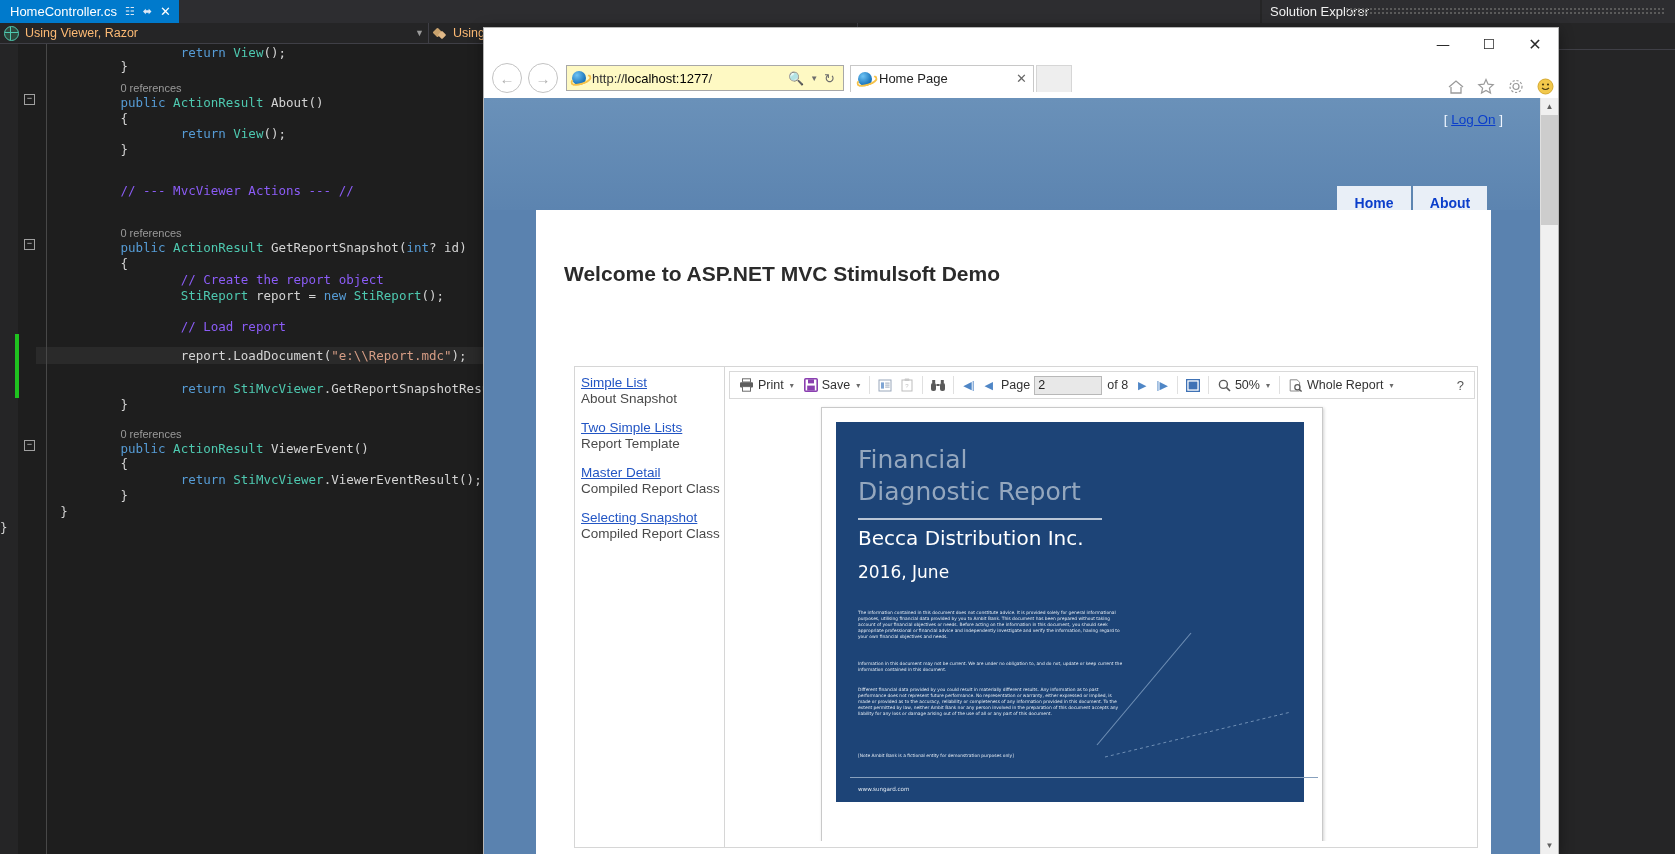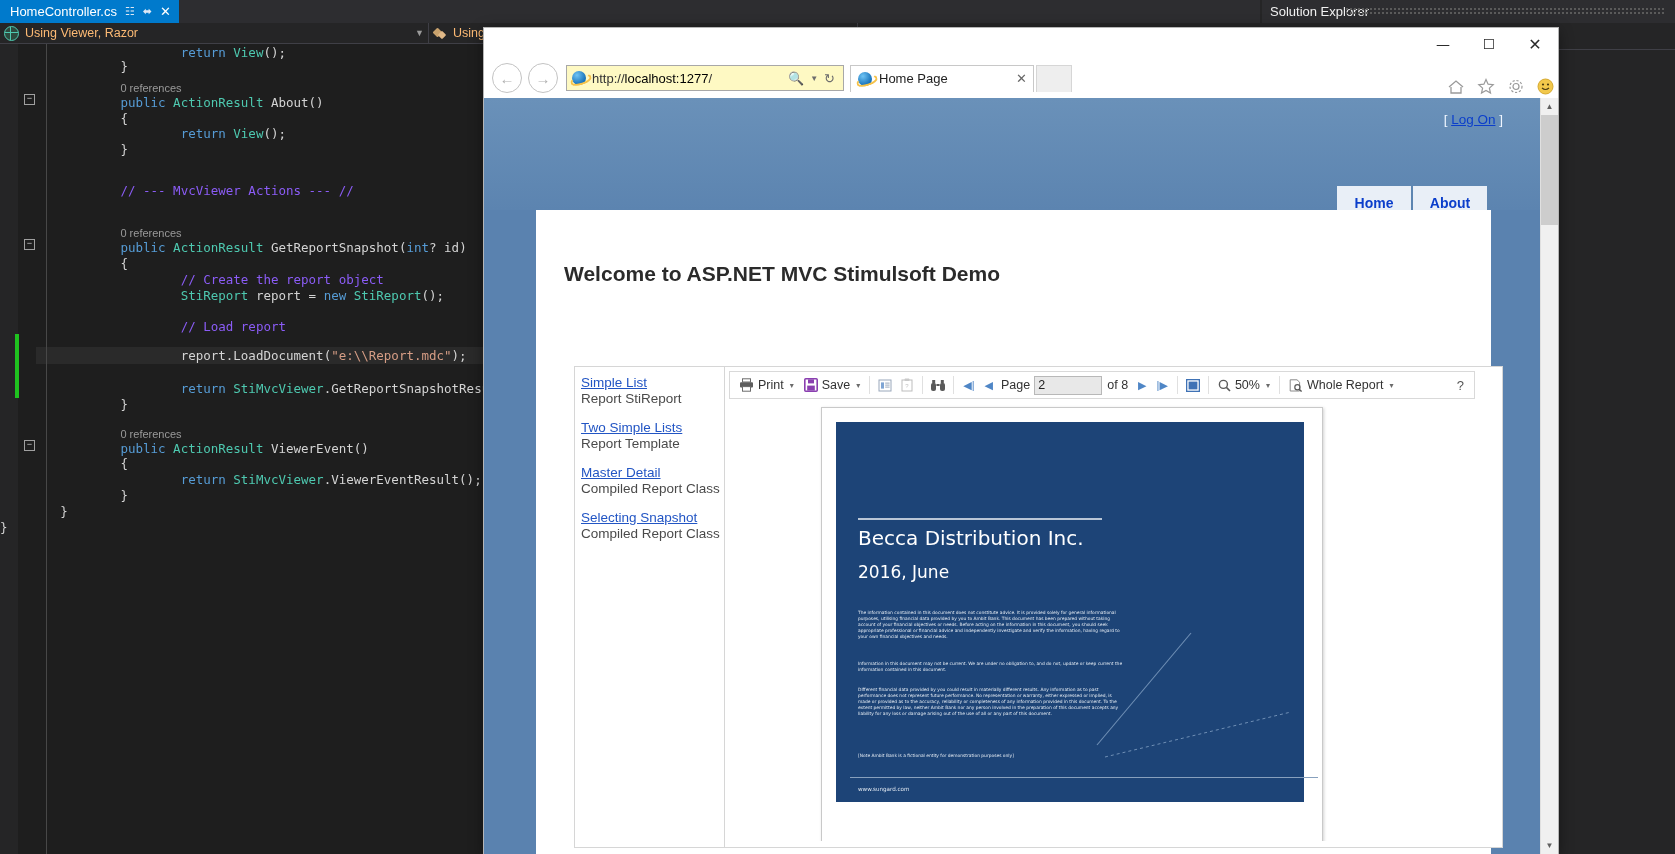--- a/index.html
+++ b/index.html
@@ -135,21 +135,21 @@
   
   #viewer-wrap{position:absolute;left:38px;top:156px;width:902px;height:480px;}
   #viewer-left{position:absolute;left:0;top:0;width:150px;height:480px;
     border:1px solid #d6d6d6;border-right:none;background:#fff;}
   .vl-item{position:absolute;left:6px;width:140px;}
   .vl-link{display:block;color:#2255c4;font-size:13.5px;text-decoration:underline;line-height:16px;
     white-space:nowrap;}
   .vl-sub{display:block;color:#4a4a4a;font-size:13.5px;line-height:16px;white-space:nowrap;}
 
   #viewer-main{position:absolute;left:150px;top:0;width:752px;height:480px;border:1px solid #d6d6d6;
-    background:#fff;padding-left:25px;}
+    background:#fff;}
   #viewer-toolbar{position:absolute;left:4px;top:4px;width:736px;height:26px;
     border:1px solid #d9d9d9;background:#fff;display:flex;align-items:center;padding:0 4px;}
   .tb-btn{display:flex;align-items:center;gap:4px;height:22px;padding:0 5px;color:#333;
     font-size:12.5px;white-space:nowrap;}
   .tb-caret{color:#6b6b6b;font-size:8px;margin-left:2px;}
   .tb-sep{width:1px;height:18px;background:#e0e0e0;margin:0 4px;}
   .tb-iconbtn{width:22px;height:22px;display:flex;align-items:center;justify-content:center;}
   .tb-nav{color:#4f86c6;font-size:11px;padding:0 5px;}
   #tb-page-label{font-size:12.5px;color:#333;margin:0 4px 0 3px;}
   #tb-page-input{width:60px;height:17px;border:1px solid #b8b8b8;background:#e8e8e8;
@@ -347,21 +347,21 @@
       </div>
 
       <div id="mvc-body">
         <div id="mvc-welcome">Welcome to ASP.NET MVC Stimulsoft Demo</div>
 
         <div id="viewer-wrap">
 
           <div id="viewer-left">
             <div class="vl-item" style="top:8px;">
               <a class="vl-link" href="#">Simple List</a>
-              <span class="vl-sub">Report StiReport</span>
+              <span class="vl-sub">About Snapshot</span>
             </div>
             <div class="vl-item" style="top:53px;">
               <a class="vl-link" href="#">Two Simple Lists</a>
               <span class="vl-sub">Report Template</span>
             </div>
             <div class="vl-item" style="top:98px;">
               <a class="vl-link" href="#">Master Detail</a>
               <span class="vl-sub">Compiled Report Class</span>
             </div>
             <div class="vl-item" style="top:143px;">
@@ -468,20 +468,24 @@
                 <span class="tb-caret">▾</span>
               </div>
 
               <span id="tb-help">?</span>
             </div>
 
             <div id="viewer-canvas">
               <div id="report-page">
                 <div id="report-cover">
 
+                  <div id="rp-title">
+                    <div>Financial</div>
+                    <div>Diagnostic Report</div>
+                  </div>
                   <div id="rp-rule"></div>
                   <div id="rp-company">Becca Distribution Inc.</div>
                   <div id="rp-date">2016, June</div>
 
                   <div class="rp-para" style="top:188px;">The information contained in this document does not constitute advice. It is provided solely for general informational purposes, utilising financial data provided by you to Ambit Bank. This document has been prepared without taking account of your financial objectives or needs. Before acting on the information in this document, you should seek appropriate professional or financial advice and independently investigate and verify the information, having regard to your own financial objectives and needs.</div>
                   <div class="rp-para" style="top:239px;">Information in this document may not be current. We are under no obligation to, and do not, update or keep current the information contained in this document.</div>
                   <div class="rp-para" style="top:265px;">Different financial data provided by you could result in materially different results. Any information as to past performance does not represent future performance. No representation or warranty, either expressed or implied, is made or provided as to the accuracy, reliability or completeness of any information provided in this document. To the extent permitted by law, neither Ambit Bank nor any person involved in the preparation of this document accepts any liability for any loss or damage arising out of the use of all or any part of this document.</div>
                   <div class="rp-para" style="top:331px;">[Note Ambit Bank is a fictional entity for demonstration purposes only]</div>
 
                   <div id="rp-diag">

